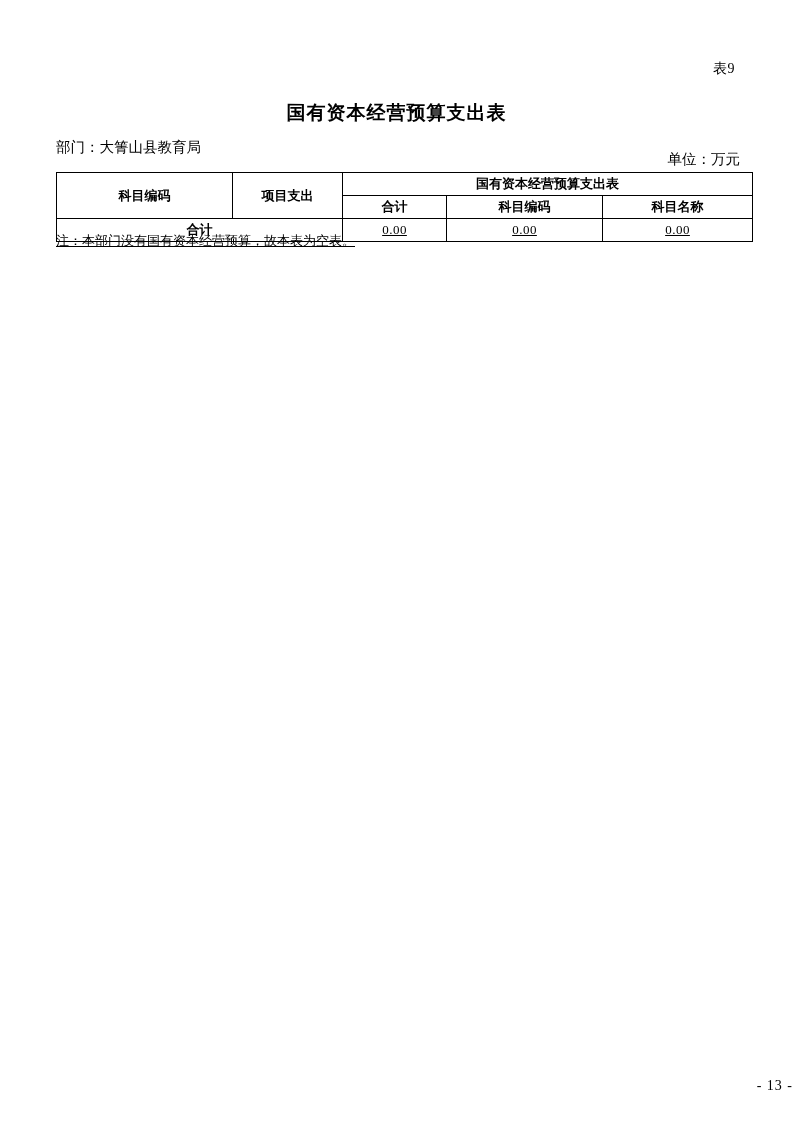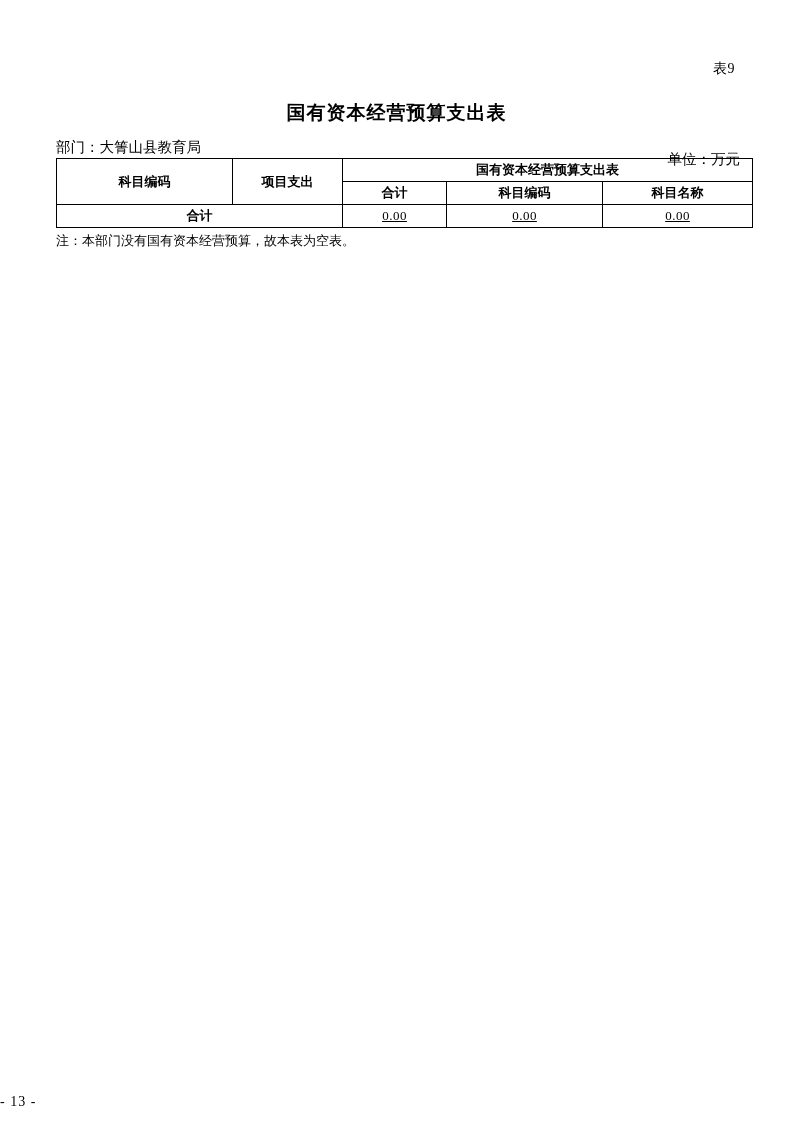--- a/index.html
+++ b/index.html
@@ -56,21 +56,21 @@
     white-space: nowrap;
   }
   .meta-right {
     position: absolute;
     right: 0;
     top: 12px;
     white-space: nowrap;
   }
   table.budget {
     position: absolute;
-    top: 158px;
+    top: 172px;
     left: 56px;
     width: 684px;
     border-collapse: collapse;
     table-layout: fixed;
     font-size: 13px;
     padding-left: 12px;
   }
   table.budget td {
     border: 1px solid #000000;
     padding: 0;
@@ -98,27 +98,28 @@
     font-weight: bold;
     font-family: "Liberation Sans", "DejaVu Sans", sans-serif;
   }
   .note {
     position: absolute;
     top: 232px;
     left: 56px;
     font-size: 13px;
     color: #000;
     font-family: "Liberation Serif", "DejaVu Serif", serif;
+    text-decoration: underline;
   }
   .page-number {
     position: absolute;
-    bottom: 12px;
+    bottom: 28px;
     left: 0;
     width: 793px;
-    text-align: left;
+    text-align: right;
     font-size: 14px;
     letter-spacing: 1px;
   }
 </style>
 </head>
 <body>
 
 <div class="page">
 
   <div class="table-number">表9</div>

